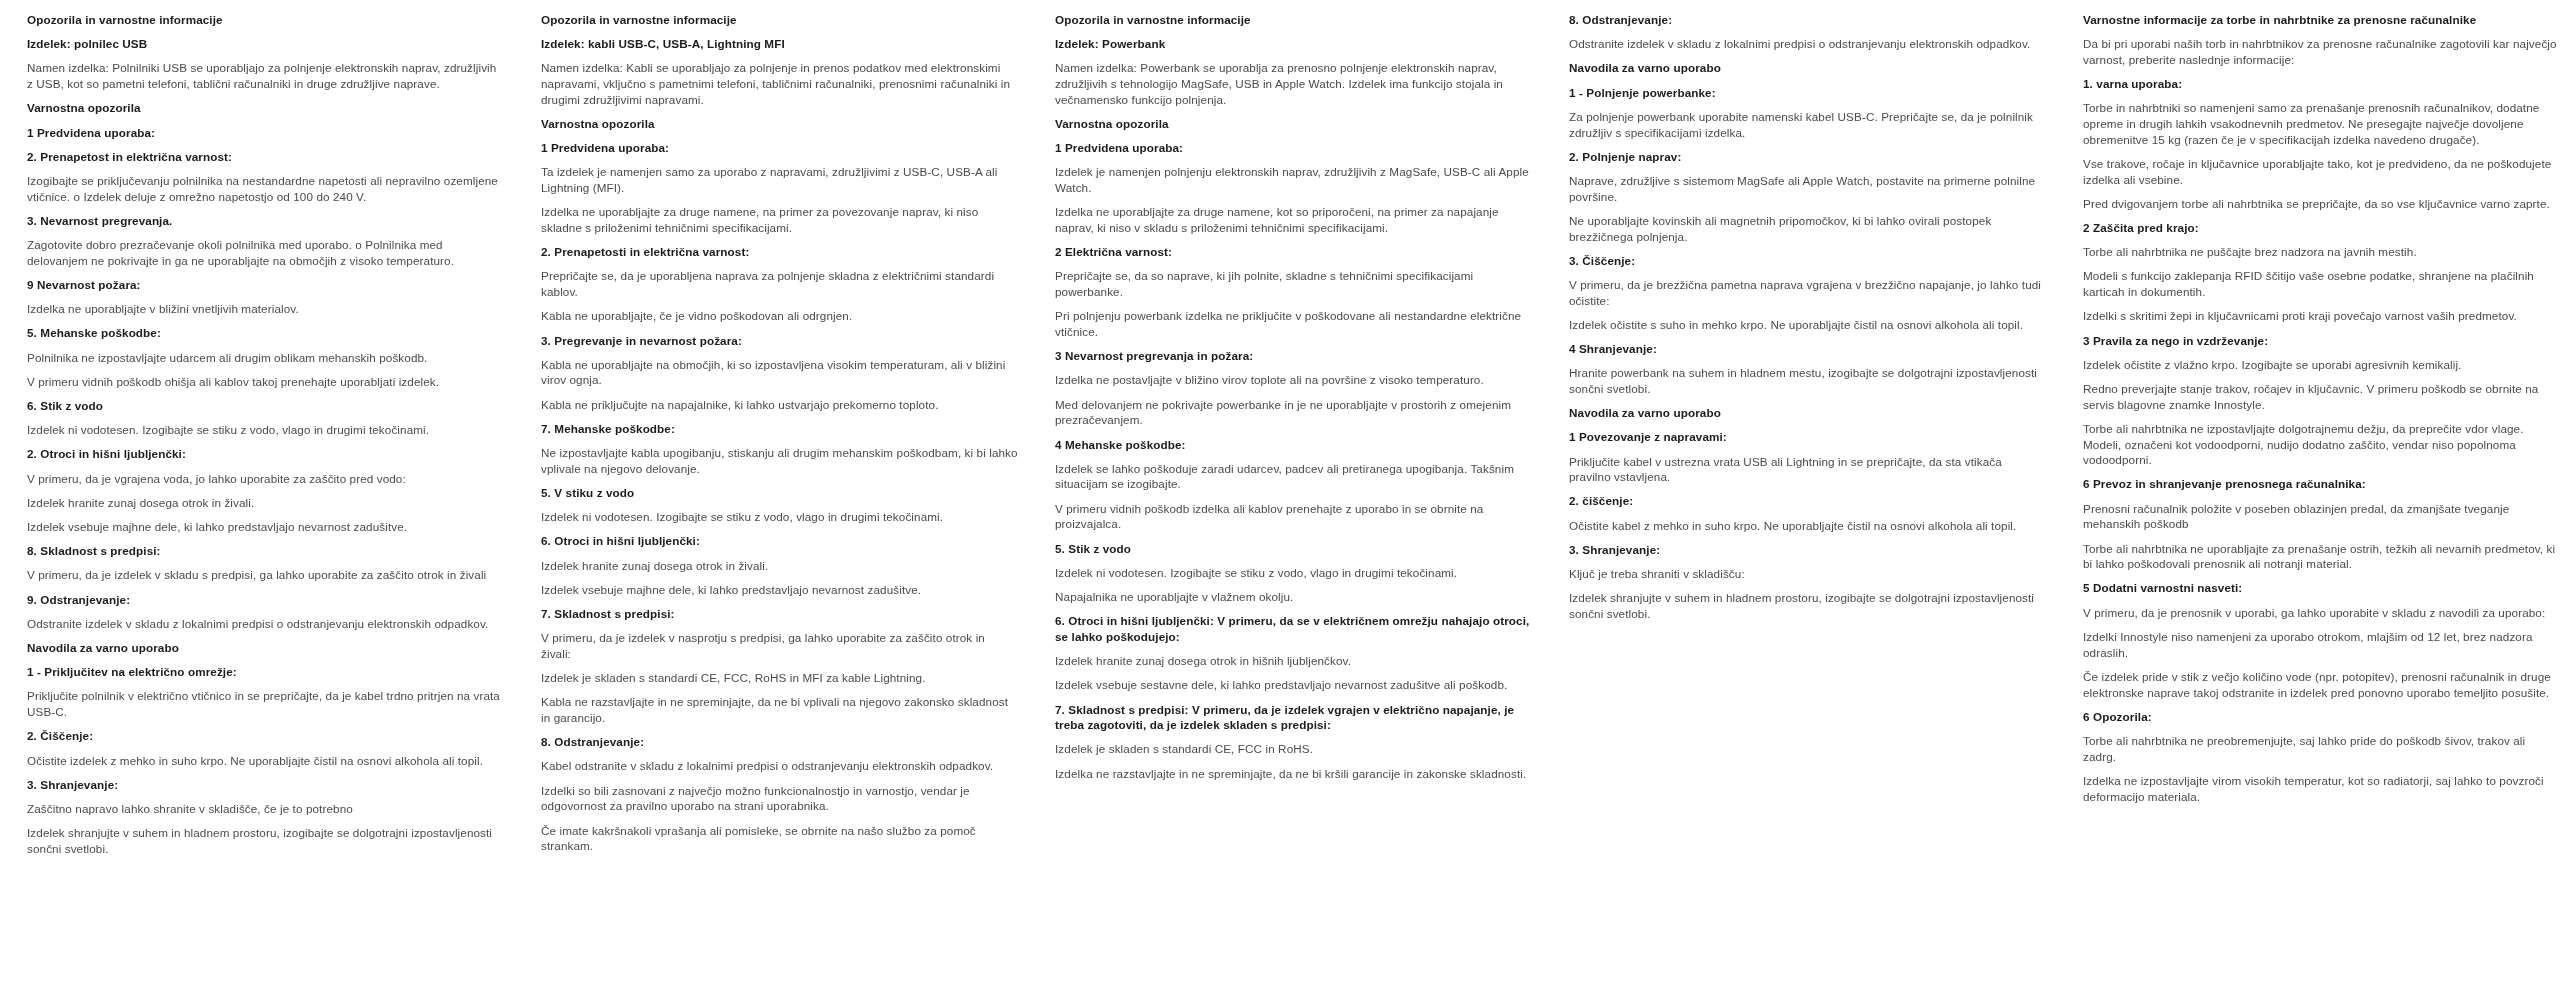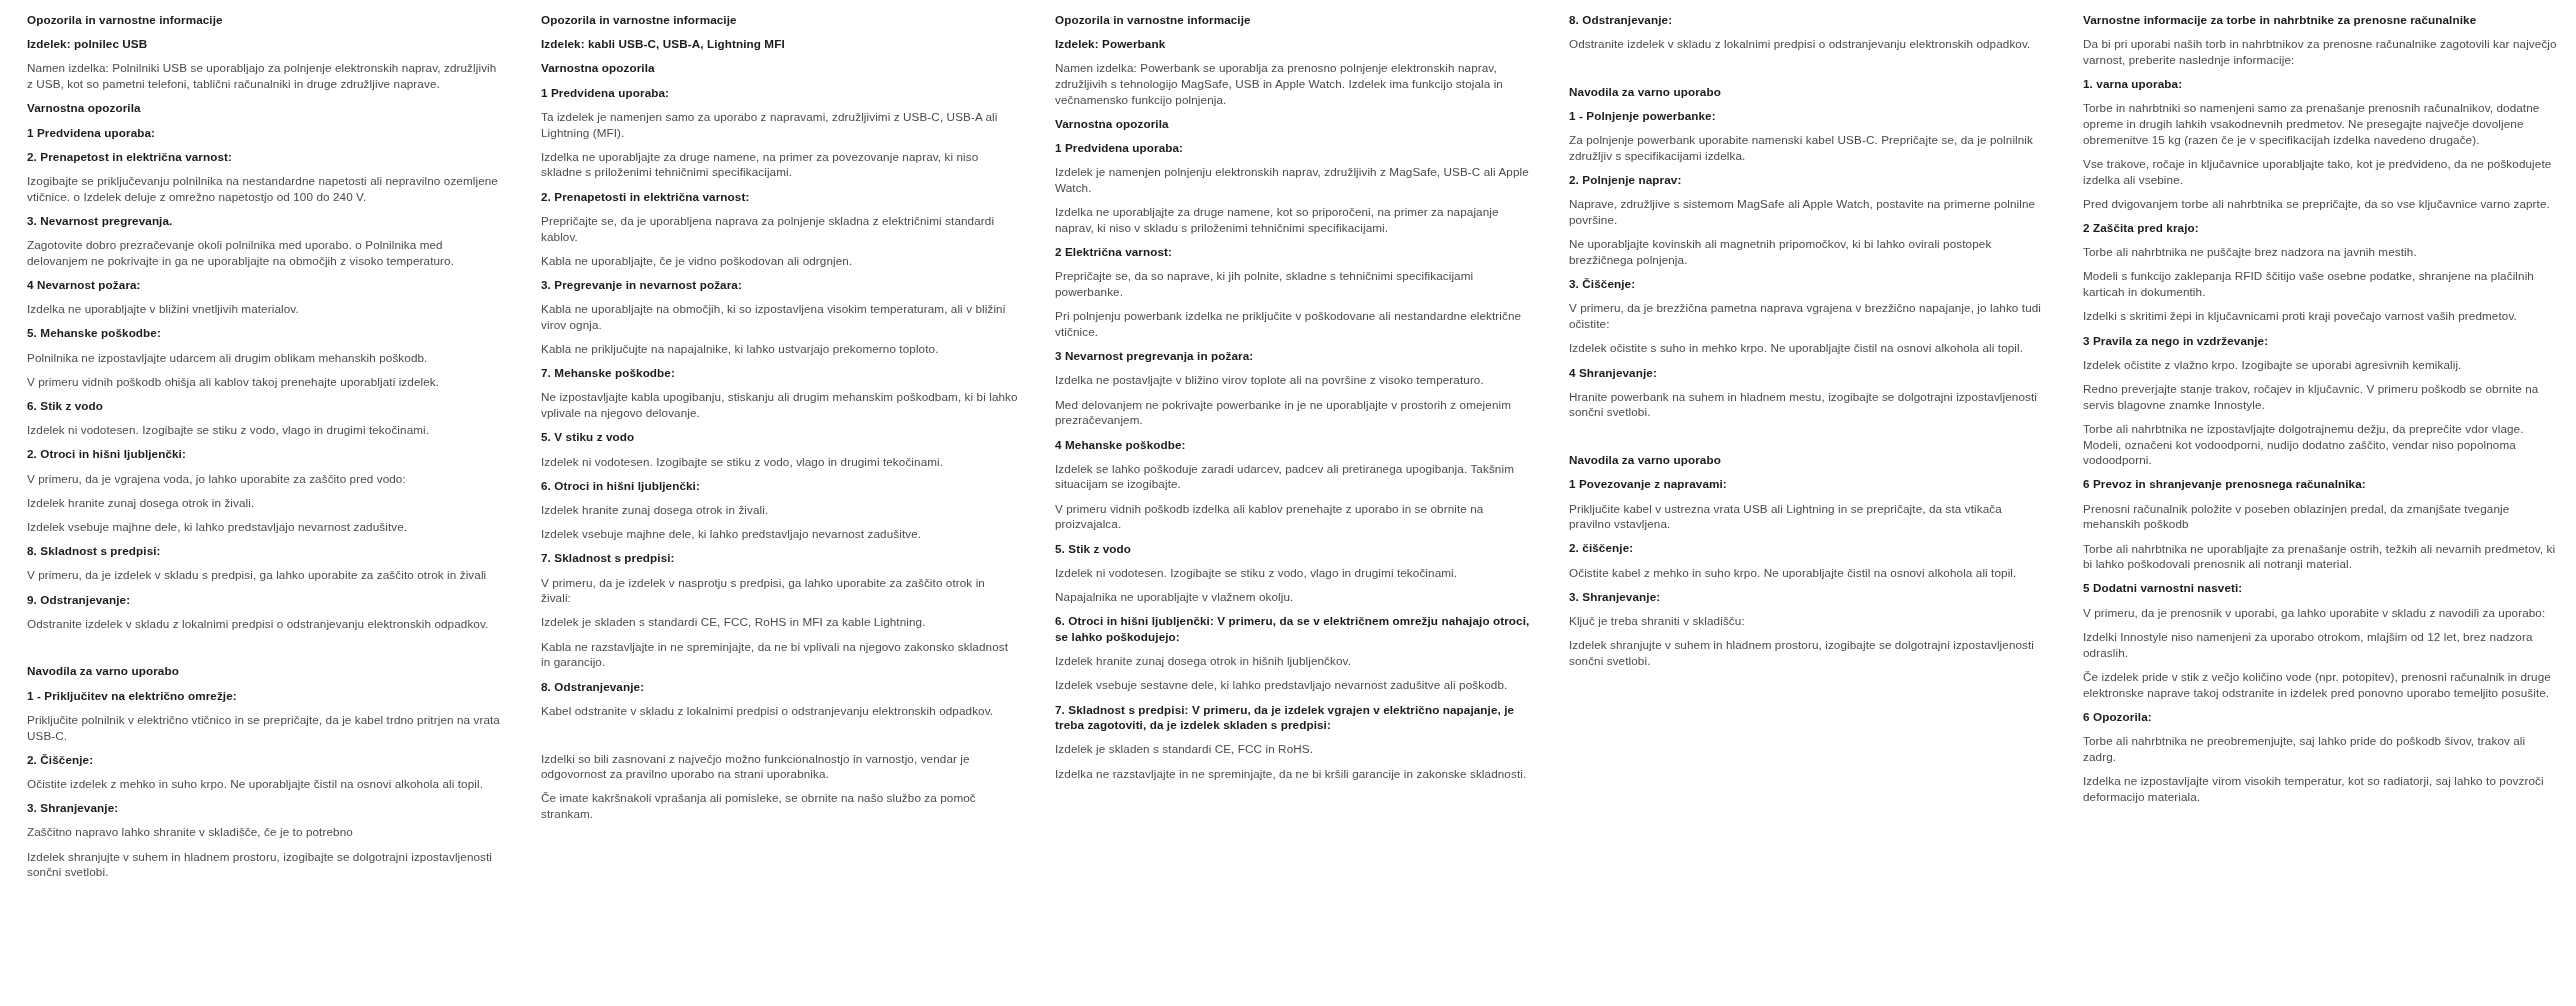--- a/index.html
+++ b/index.html
@@ -37,38 +37,38 @@
   }
   .col .p {
     font-size: 11.7px;
     line-height: 15.7px;
     font-weight: 400;
     color: #4b4b4b;
     margin: 0 0 8.5px 0;
     letter-spacing: 0.1px;
   }
   .col .gap {
-    margin-top: 32px;
+    margin-top: 8px;
   }
 </style>
 </head>
 <body>
 
 <div class="page">
   <div class="col">
       <div class="h">Opozorila in varnostne informacije</div>
       <div class="h">Izdelek: polnilec USB</div>
       <div class="p">Namen izdelka: Polnilniki USB se uporabljajo za polnjenje elektronskih naprav, združljivih z USB, kot so pametni telefoni, tablični računalniki in druge združljive naprave.</div>
       <div class="h">Varnostna opozorila</div>
       <div class="h">1 Predvidena uporaba:</div>
       <div class="h">2. Prenapetost in električna varnost:</div>
       <div class="p">Izogibajte se priključevanju polnilnika na nestandardne napetosti ali nepravilno ozemljene vtičnice. o Izdelek deluje z omrežno napetostjo od 100 do 240 V.</div>
       <div class="h">3. Nevarnost pregrevanja.</div>
       <div class="p">Zagotovite dobro prezračevanje okoli polnilnika med uporabo. o Polnilnika med delovanjem ne pokrivajte in ga ne uporabljajte na območjih z visoko temperaturo.</div>
-      <div class="h">4 Nevarnost požara:</div>
+      <div class="h">9 Nevarnost požara:</div>
       <div class="p">Izdelka ne uporabljajte v bližini vnetljivih materialov.</div>
       <div class="h">5. Mehanske poškodbe:</div>
       <div class="p">Polnilnika ne izpostavljajte udarcem ali drugim oblikam mehanskih poškodb.</div>
       <div class="p">V primeru vidnih poškodb ohišja ali kablov takoj prenehajte uporabljati izdelek.</div>
       <div class="h">6. Stik z vodo</div>
       <div class="p">Izdelek ni vodotesen. Izogibajte se stiku z vodo, vlago in drugimi tekočinami.</div>
       <div class="h">2. Otroci in hišni ljubljenčki:</div>
       <div class="p">V primeru, da je vgrajena voda, jo lahko uporabite za zaščito pred vodo:</div>
       <div class="p">Izdelek hranite zunaj dosega otrok in živali.</div>
       <div class="p">Izdelek vsebuje majhne dele, ki lahko predstavljajo nevarnost zadušitve.</div>
@@ -81,20 +81,21 @@
       <div class="p">Priključite polnilnik v električno vtičnico in se prepričajte, da je kabel trdno pritrjen na vrata USB-C.</div>
       <div class="h">2. Čiščenje:</div>
       <div class="p">Očistite izdelek z mehko in suho krpo. Ne uporabljajte čistil na osnovi alkohola ali topil.</div>
       <div class="h">3. Shranjevanje:</div>
       <div class="p">Zaščitno napravo lahko shranite v skladišče, če je to potrebno</div>
       <div class="p">Izdelek shranjujte v suhem in hladnem prostoru, izogibajte se dolgotrajni izpostavljenosti sončni svetlobi.</div>
     </div>
   <div class="col">
       <div class="h">Opozorila in varnostne informacije</div>
       <div class="h">Izdelek: kabli USB-C, USB-A, Lightning MFI</div>
+      <div class="p">Namen izdelka: Kabli se uporabljajo za polnjenje in prenos podatkov med elektronskimi napravami, vključno s pametnimi telefoni, tabličnimi računalniki, prenosnimi računalniki in drugimi združljivimi napravami.</div>
       <div class="h">Varnostna opozorila</div>
       <div class="h">1 Predvidena uporaba:</div>
       <div class="p">Ta izdelek je namenjen samo za uporabo z napravami, združljivimi z USB-C, USB-A ali Lightning (MFI).</div>
       <div class="p">Izdelka ne uporabljajte za druge namene, na primer za povezovanje naprav, ki niso skladne s priloženimi tehničnimi specifikacijami.</div>
       <div class="h">2. Prenapetosti in električna varnost:</div>
       <div class="p">Prepričajte se, da je uporabljena naprava za polnjenje skladna z električnimi standardi kablov.</div>
       <div class="p">Kabla ne uporabljajte, če je vidno poškodovan ali odrgnjen.</div>
       <div class="h">3. Pregrevanje in nevarnost požara:</div>
       <div class="p">Kabla ne uporabljajte na območjih, ki so izpostavljena visokim temperaturam, ali v bližini virov ognja.</div>
       <div class="p">Kabla ne priključujte na napajalnike, ki lahko ustvarjajo prekomerno toploto.</div>

